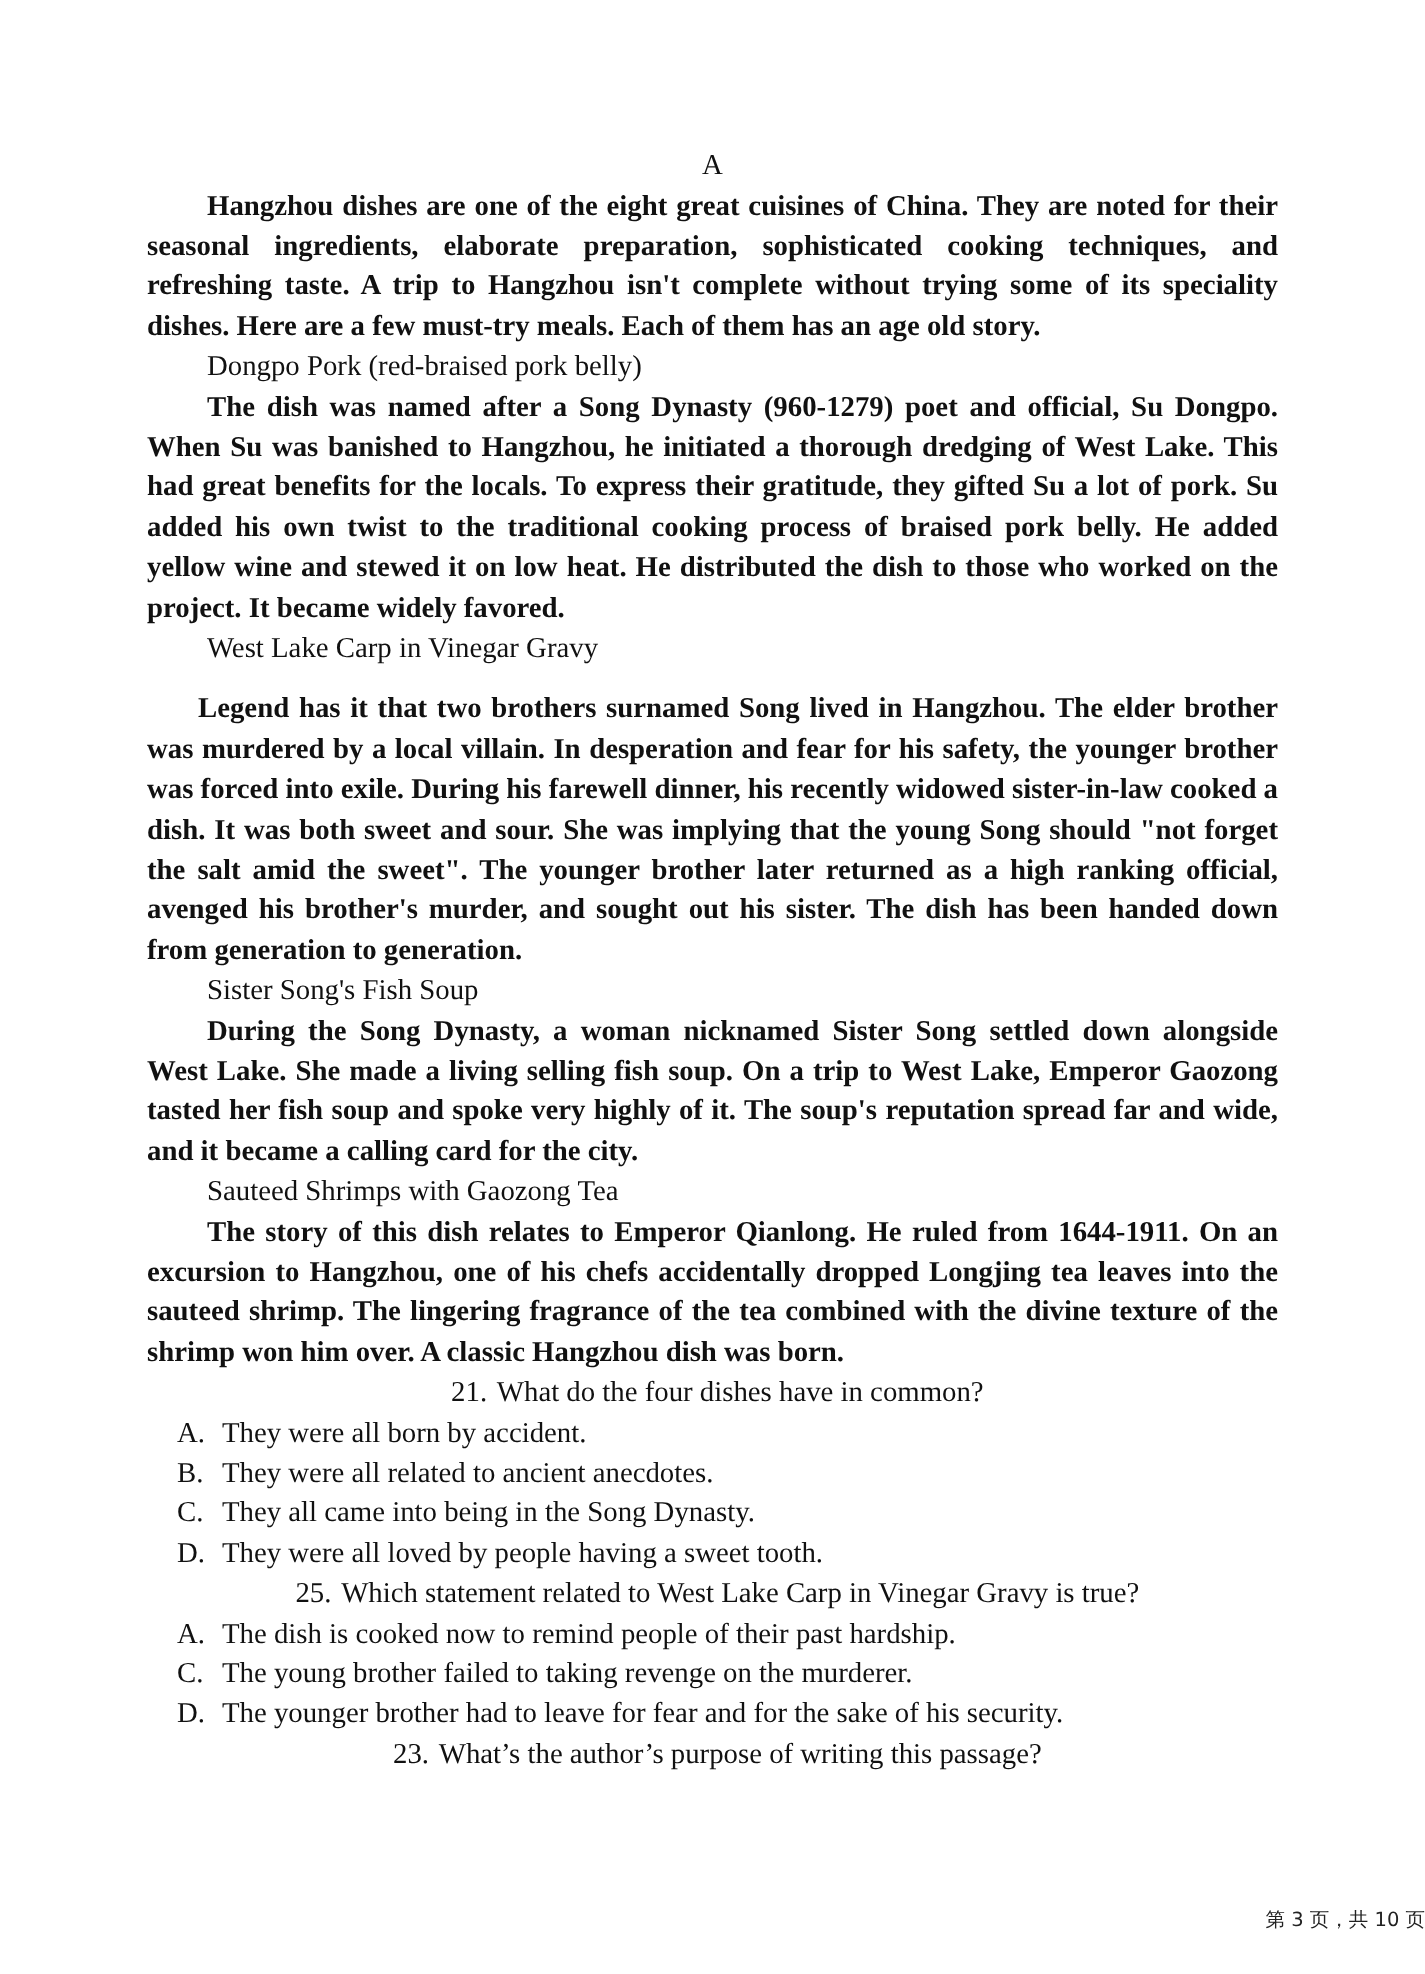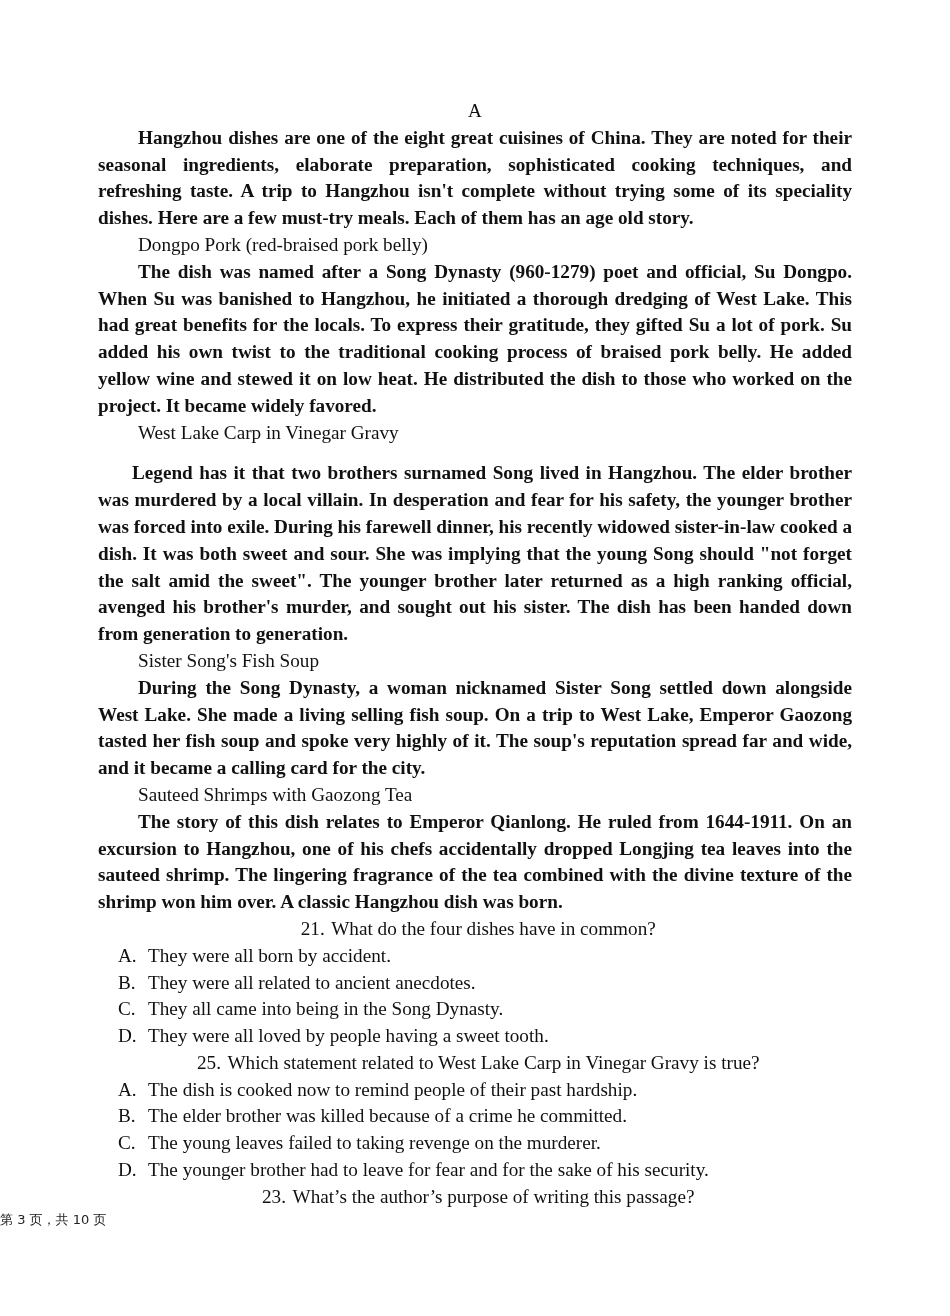--- a/index.html
+++ b/index.html
@@ -12,21 +12,21 @@
   .center { text-align: center; }
   p { margin: 0; }
   .para { text-align: justify; text-indent: 40px; font-weight: bold; }
   .para.indent-small { text-indent: 34px; margin-top: 14px; }
   .heading { font-weight: normal; padding-left: 40px; }
   .q { margin: 0; text-align: center; }
   .opt { padding-left: 20px; }
   .opt .letter { display: inline-block; width: 30px; }
   .qnum { display: inline-block; width: 37px; }
   .footer {
-    position: absolute; left: 0; width: 950px; top: 1211px; text-align: left;
+    position: absolute; left: 0; width: 950px; top: 1271px; text-align: right;
     font-family: "DejaVu Sans", sans-serif; font-size: 13px; color: #222;
   }
 </style>
 </head>
 <body>
 
 <div class="page">
   <p class="center">A</p>
   <p class="para">Hangzhou dishes are one of the eight great cuisines of China. They are noted for their seasonal ingredients, elaborate preparation, sophisticated cooking techniques, and refreshing taste. A trip to Hangzhou isn't complete without trying some of its speciality dishes. Here are a few must-try meals. Each of them has an age old story.</p>
 
@@ -46,22 +46,21 @@
     <p class="q"><span class="qnum">21.</span><span>What do the four dishes have in common?</span></p>
     <p class="opt"><span class="letter">A.</span><span>They were all born by accident.</span></p>
     <p class="opt"><span class="letter">B.</span><span>They were all related to ancient anecdotes.</span></p>
     <p class="opt"><span class="letter">C.</span><span>They all came into being in the Song Dynasty.</span></p>
     <p class="opt"><span class="letter">D.</span><span>They were all loved by people having a sweet tooth.</span></p>
   </div>
 
   <div>
     <p class="q"><span class="qnum">25.</span><span>Which statement related to West Lake Carp in Vinegar Gravy is true?</span></p>
     <p class="opt"><span class="letter">A.</span><span>The dish is cooked now to remind people of their past hardship.</span></p>
-    <p class="opt"><span class="letter">B.</span><span>The elder brother was killed because of a crime he committed.</span></p>
-    <p class="opt"><span class="letter">C.</span><span>The young leaves failed to taking revenge on the murderer.</span></p>
+    <p class="opt"><span class="letter">C.</span><span>The young brother failed to taking revenge on the murderer.</span></p>
     <p class="opt"><span class="letter">D.</span><span>The younger brother had to leave for fear and for the sake of his security.</span></p>
   </div>
 
   <div>
     <p class="q"><span class="qnum">23.</span><span>What’s the author’s purpose of writing this passage?</span></p>
   </div>
 </div>
 
 <div class="footer">第 3 页，共 10 页</div>
 

